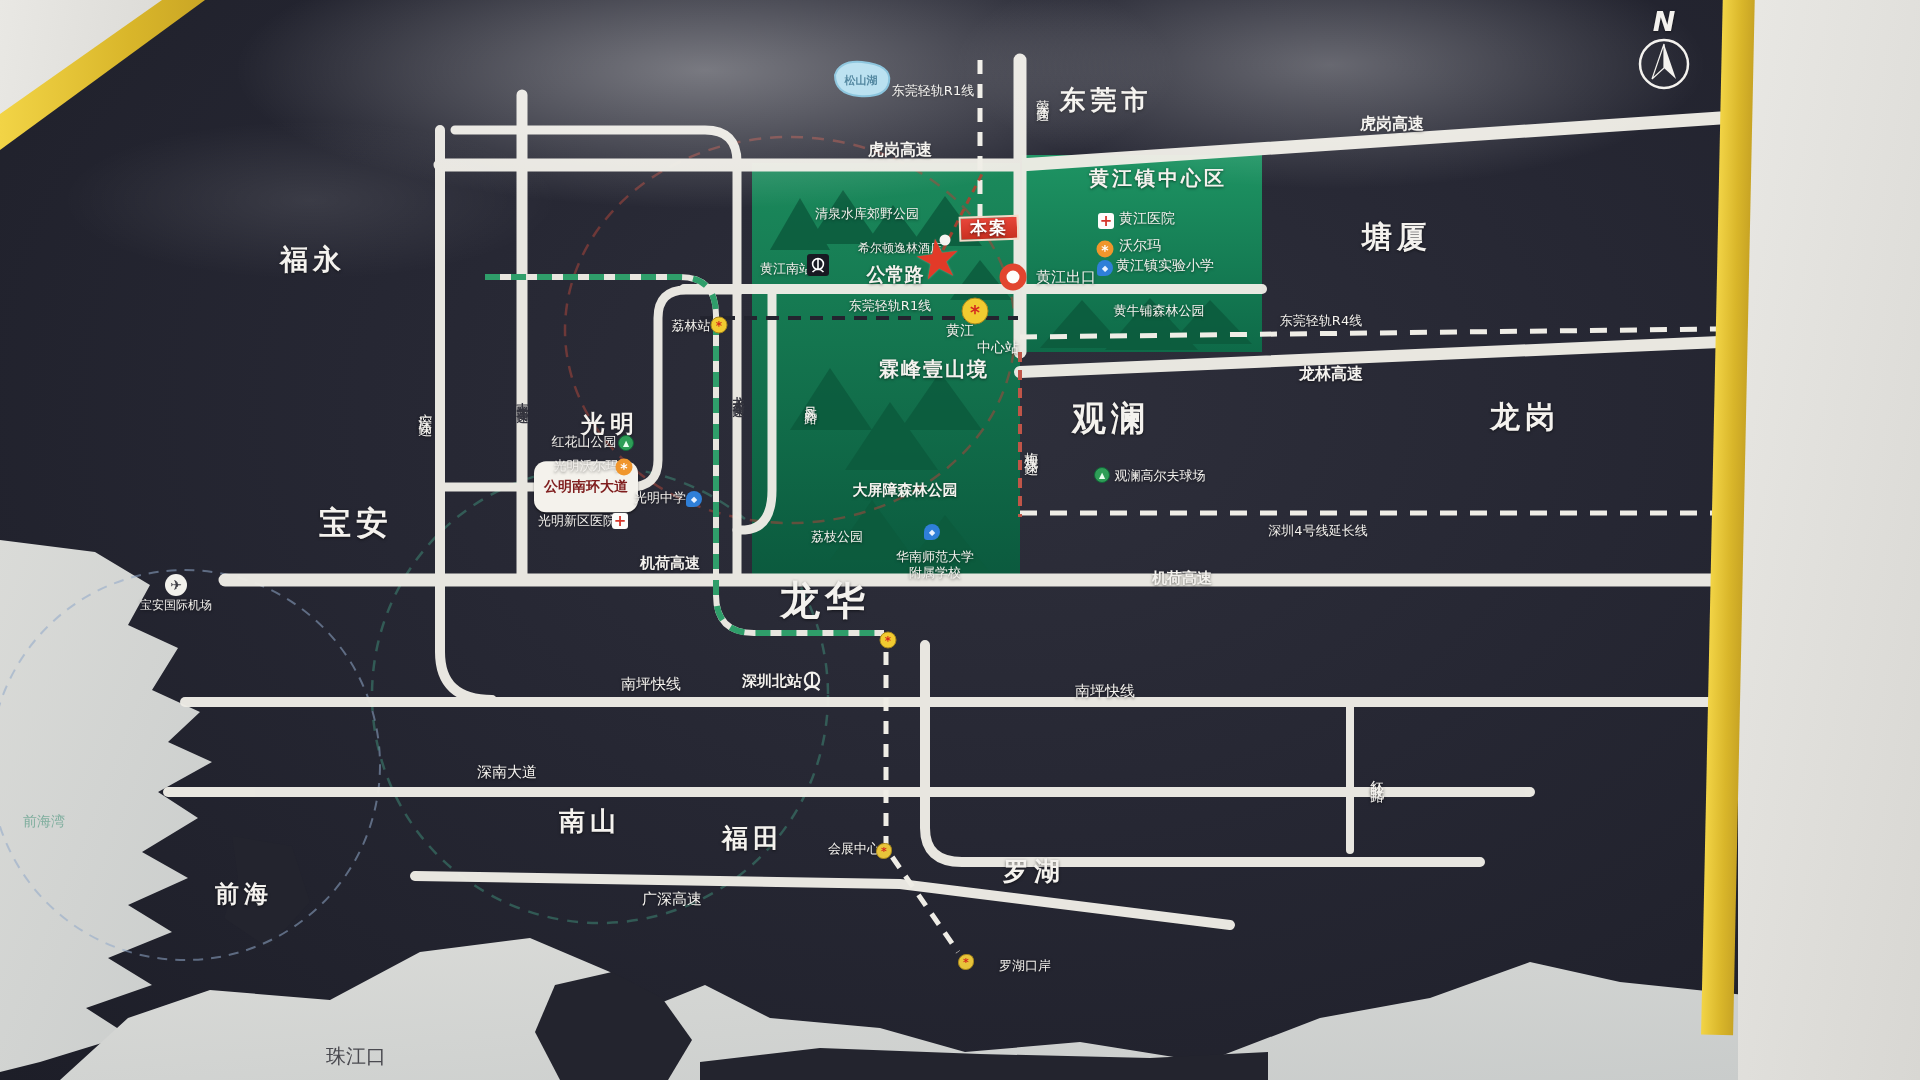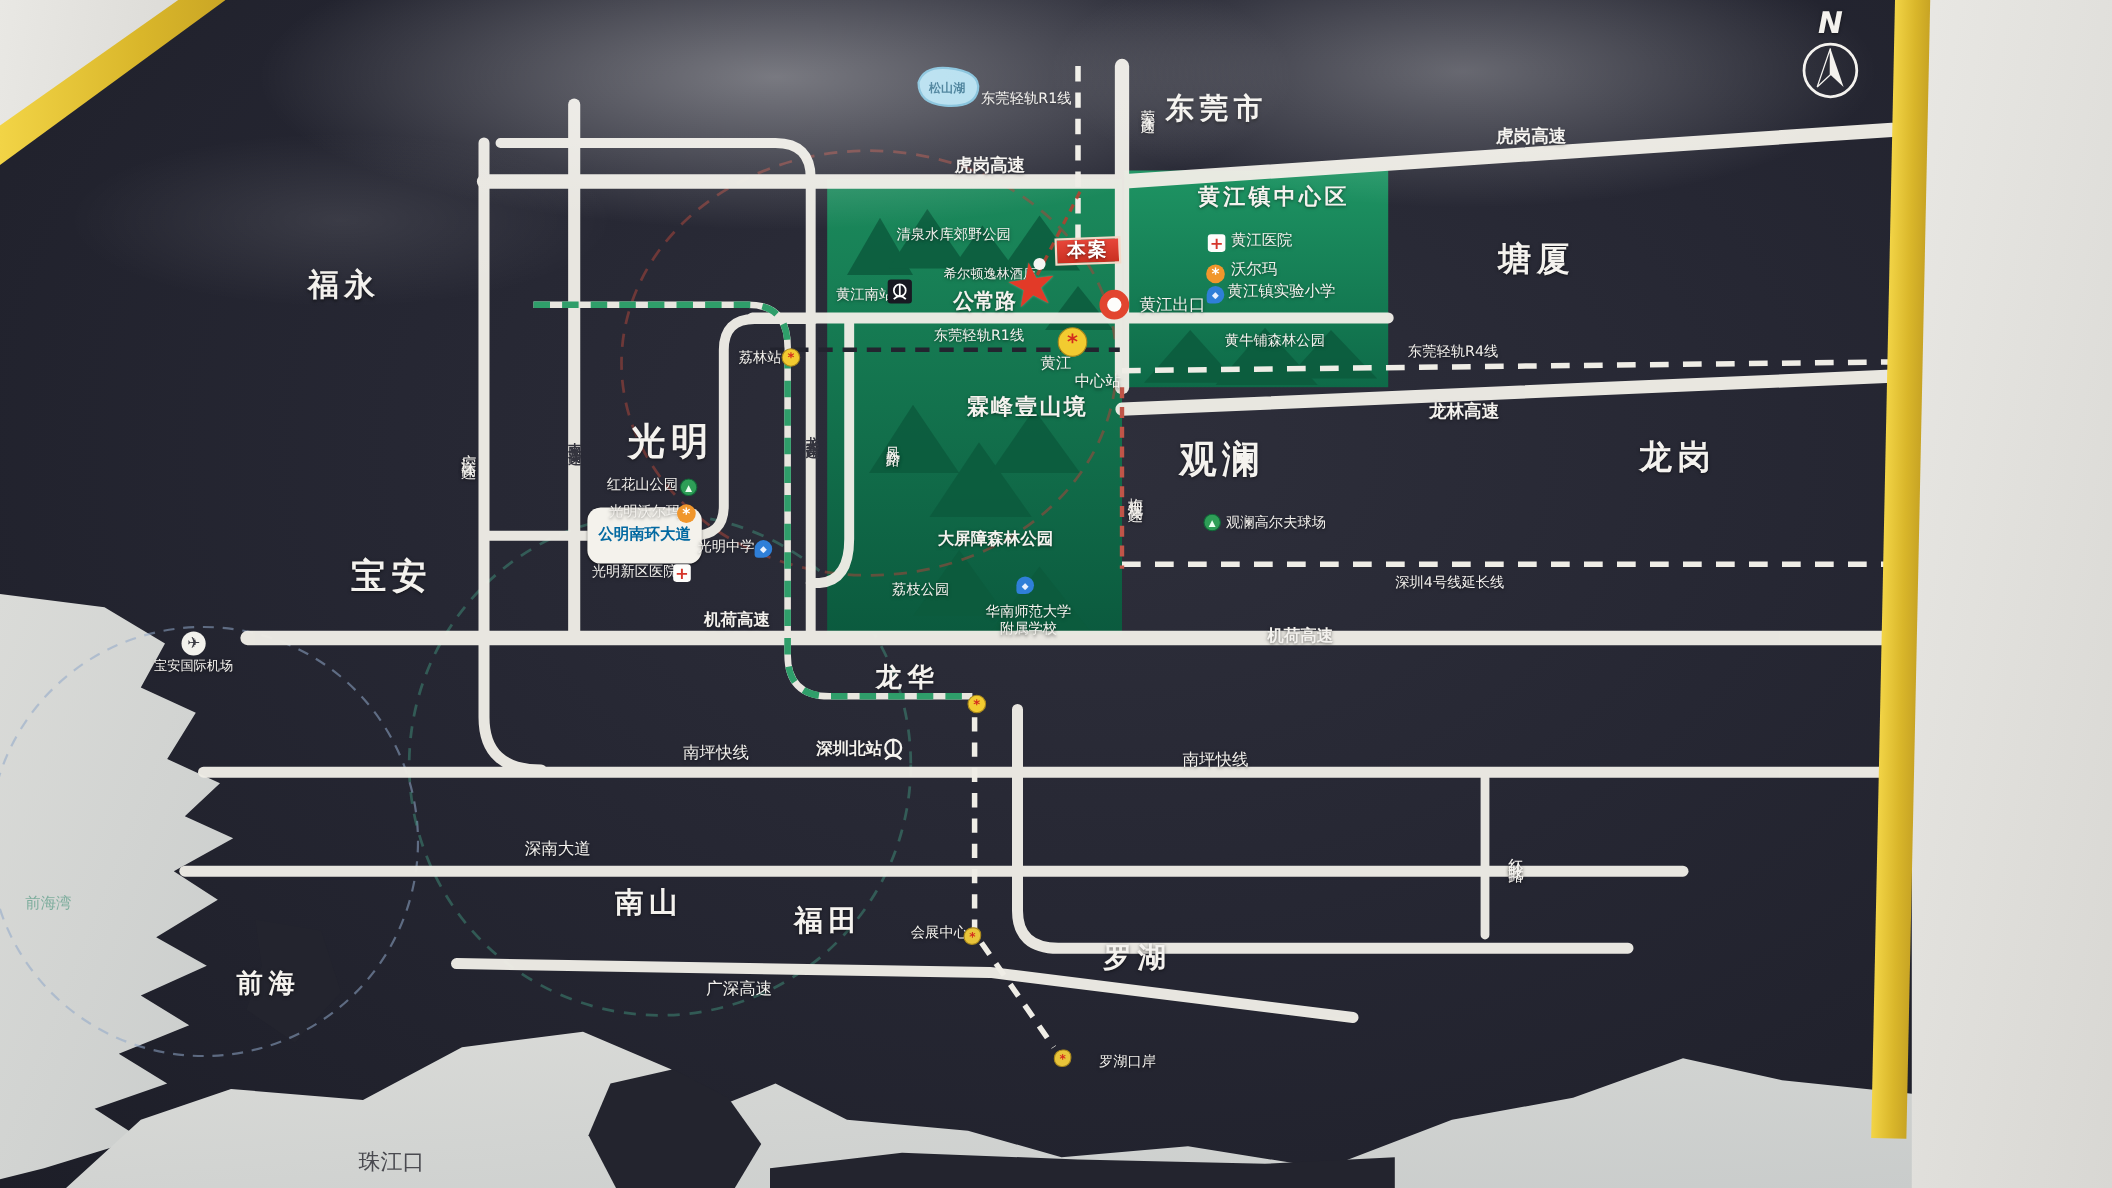--- a/index.html
+++ b/index.html
@@ -5,21 +5,21 @@
   html,body{margin:0;padding:0;background:#b9b8b4;}
   #stage{position:relative;width:1920px;height:1080px;overflow:hidden;
     background:radial-gradient(ellipse at 52% 38%, #2e2f3b 0%, #262733 45%, #1d1e28 100%);
     font-family:"DejaVu Sans","Liberation Sans",sans-serif;}
   #veclayer{position:absolute;left:0;top:0;}
   .lbl{position:absolute;transform:translate(-50%,-50%);color:#f4f2ee;white-space:nowrap;
        text-shadow:0 1px 3px rgba(0,0,0,.55);line-height:1.1;}
   .big{font-weight:bold;letter-spacing:5px;}
   .v{writing-mode:vertical-rl;letter-spacing:3px;}
   .dark{color:#34343e;text-shadow:none;font-weight:bold;}
-  .pill{background:#f4f2ec;color:#0369a1;border-radius:12px;padding:18px 10px;
+  .pill{background:#f4f2ec;color:#7f1d1d;border-radius:12px;padding:18px 10px;
         font-weight:bold;text-shadow:none;box-shadow:0 1px 2px rgba(0,0,0,.4);}
   .benan{background:linear-gradient(#e8463a,#c92f20);border:2px solid #f3d9c8;color:#fff;
         font-weight:bold;padding:1px 9px;letter-spacing:2px;transform:translate(-50%,-50%) rotate(-2deg);}
   .star{position:absolute;transform:translate(-50%,-50%) rotate(-8deg);color:#e23a28;
         text-shadow:0 0 2px rgba(255,255,255,.35);}
   .icon{position:absolute;transform:translate(-50%,-50%);display:flex;align-items:center;
         justify-content:center;box-sizing:border-box;}
   .ic-round{border-radius:50%;}
   .metro{background:#f2cb30;border:1px solid #a8871c;color:#d42b1e;font-weight:bold;border-radius:50%;}
   .hosp{background:#fdfdfb;border-radius:3px;color:#d5352a;font-weight:bold;}
@@ -122,25 +122,25 @@
       <path d="M886,652 V848 L958,952" stroke="#efede6" stroke-width="5" stroke-dasharray="13 10"></path>
       <path d="M1020,513 H1720" stroke="#efede6" stroke-width="5" stroke-dasharray="17 13"></path>
       <path d="M1020,352 V517" stroke="#c05548" stroke-width="4" stroke-dasharray="10 8"></path>
       <path d="M943,250 L983,172" stroke="#c0392b" stroke-width="3" stroke-dasharray="7 6" opacity="0.8"></path>
     </g>
   </svg>
 
   <div class="lbl big" style="left:1106px;top:100px;font-size:26px">东莞市</div>
   <div class="lbl big" style="left:313px;top:260px;font-size:28px">福永</div>
   <div class="lbl big" style="left:1397px;top:236px;font-size:30px">塘厦</div>
-  <div class="lbl big" style="left:610px;top:402px;font-size:34px">光明</div>
+  <div class="lbl big" style="left:610px;top:424px;font-size:24px">光明</div>
   <div class="lbl big" style="left:356px;top:524px;font-size:32px">宝安</div>
   <div class="lbl big" style="left:1111px;top:419px;font-size:34px">观澜</div>
   <div class="lbl big" style="left:1525px;top:416px;font-size:30px">龙岗</div>
-  <div class="lbl big" style="left:825px;top:616px;font-size:24px">龙华</div>
+  <div class="lbl big" style="left:825px;top:600px;font-size:40px">龙华</div>
   <div class="lbl big" style="left:590px;top:821px;font-size:26px">南山</div>
   <div class="lbl big" style="left:753px;top:838px;font-size:26px">福田</div>
   <div class="lbl big" style="left:1034px;top:871px;font-size:26px">罗湖</div>
   <div class="lbl big" style="left:244px;top:894px;font-size:24px">前海</div>
   <div class="lbl" style="left:356px;top:1056px;font-size:20px;color:#4a4a50;text-shadow:none">珠江口</div>
   <div class="lbl" style="left:44px;top:822px;font-size:14px;color:#7fae9e;text-shadow:none">前海湾</div>
   <div class="lbl big" style="left:1158px;top:178px;font-size:20px;letter-spacing:3px">黄江镇中心区</div>
 
   <div class="lbl" style="left:900px;top:150px;font-size:16px;font-weight:bold">虎岗高速</div>
   <div class="lbl" style="left:1392px;top:124px;font-size:16px;font-weight:bold">虎岗高速</div>

